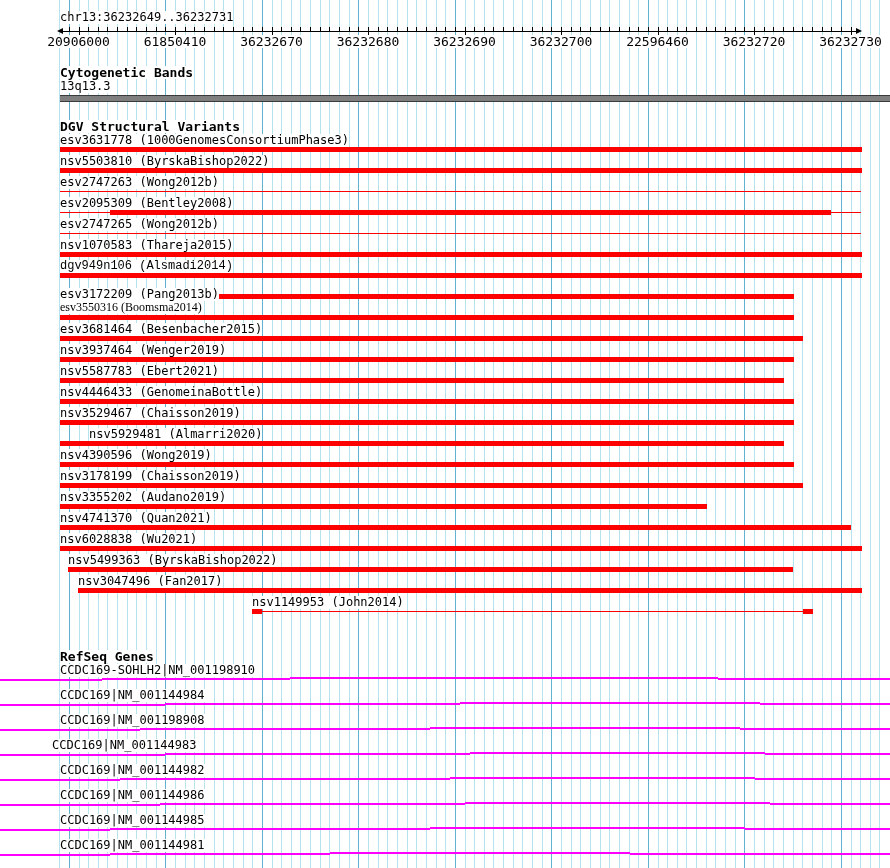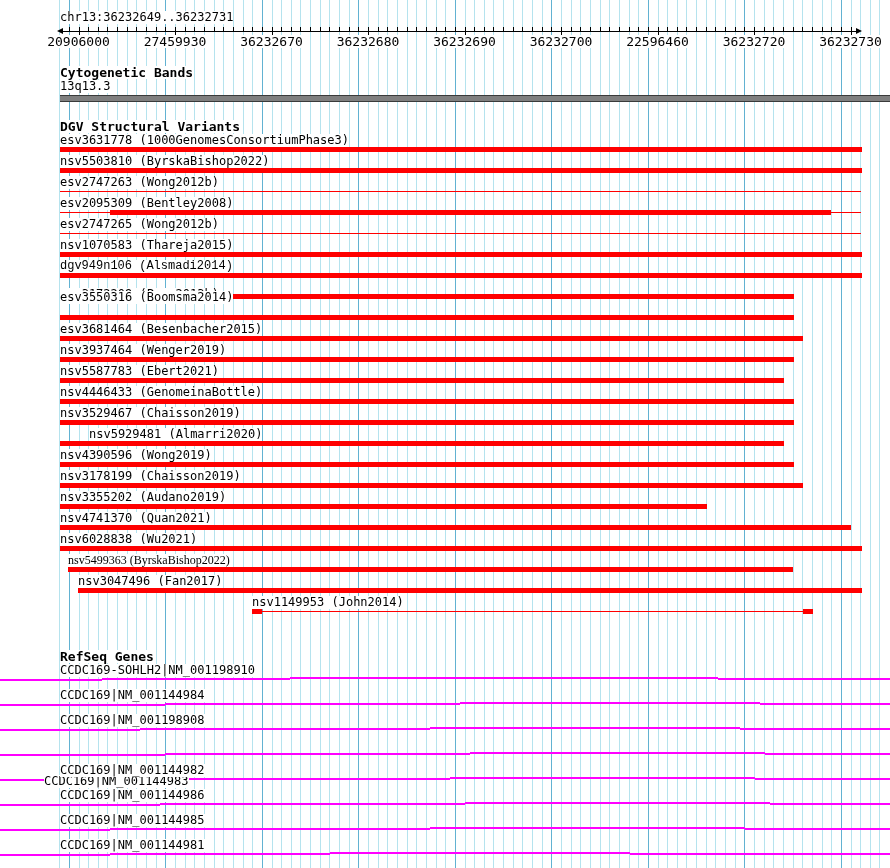--- a/index.html
+++ b/index.html
@@ -213,21 +213,21 @@
         <div class="tick-major" style="left: 271.5px;"></div>
         <div class="tick-major" style="left: 368px;"></div>
         <div class="tick-major" style="left: 464.5px;"></div>
         <div class="tick-major" style="left: 561px;"></div>
         <div class="tick-major" style="left: 657.5px;"></div>
         <div class="tick-major" style="left: 754px;"></div>
         <div class="tick-major" style="left: 850.5px;"></div>
       </div>
     <div id="ruler-labels">
         <div class="rlabel" style="left: 78.5px;">20906000</div>
-        <div class="rlabel" style="left: 175px;">27459930</div>
+        <div class="rlabel" style="left: 175px;">61850410</div>
         <div class="rlabel" style="left: 271.5px;">36232670</div>
         <div class="rlabel" style="left: 368px;">36232680</div>
         <div class="rlabel" style="left: 464.5px;">36232690</div>
         <div class="rlabel" style="left: 561px;">36232700</div>
         <div class="rlabel" style="left: 657.5px;">22596460</div>
         <div class="rlabel" style="left: 754px;">36232720</div>
         <div class="rlabel" style="left: 850.5px;">36232730</div>
       </div>
   </div>
 
@@ -251,21 +251,21 @@
         <div class="vbar" style="left: 110px; width: 721px; top: 210px;"></div>
         <div class="vbar thin" style="left: 831px; width: 30px; top: 212px;"></div>
         <div class="lbl" style="left: 60px; top: 218px;">esv2747265 (Wong2012b)</div>
         <div class="vbar thin" style="left: 60px; width: 801px; top: 233px;"></div>
         <div class="lbl" style="left: 60px; top: 239px;">nsv1070583 (Thareja2015)</div>
         <div class="vbar" style="left: 60px; width: 802px; top: 252px;"></div>
         <div class="lbl" style="left: 60px; top: 260px; font-family: Liberation Mono, monospace;">dgv949n106 (Alsmadi2014)</div>
         <div class="vbar" style="left: 60px; width: 802px; top: 273px;"></div>
         <div class="lbl" style="left: 60px; top: 288px; text-align: right;">esv3172209 (Pang2013b)</div>
         <div class="vbar" style="left: 60px; width: 734px; top: 294px;"></div>
-        <div class="lbl" style="left: 60px; top: 291px;">esv3550316 (Boomsma2014)</div>
+        <div class="lbl" style="left: 60px; top: 301px; font-family: Liberation Serif, serif;">esv3550316 (Boomsma2014)</div>
         <div class="vbar" style="left: 60px; width: 734px; top: 315px;"></div>
         <div class="lbl" style="left: 60px; top: 323px;">esv3681464 (Besenbacher2015)</div>
         <div class="vbar" style="left: 60px; width: 743px; top: 336px;"></div>
         <div class="lbl" style="left: 60px; top: 344px;">nsv3937464 (Wenger2019)</div>
         <div class="vbar" style="left: 60px; width: 734px; top: 357px;"></div>
         <div class="lbl" style="left: 60px; top: 365px;">nsv5587783 (Ebert2021)</div>
         <div class="vbar" style="left: 60px; width: 724px; top: 378px;"></div>
         <div class="lbl" style="left: 60px; top: 386px;">nsv4446433 (GenomeinaBottle)</div>
         <div class="vbar" style="left: 60px; width: 734px; top: 399px;"></div>
         <div class="lbl" style="left: 60px; top: 407px;">nsv3529467 (Chaisson2019)</div>
@@ -275,21 +275,21 @@
         <div class="lbl" style="left: 60px; top: 449px;">nsv4390596 (Wong2019)</div>
         <div class="vbar" style="left: 60px; width: 734px; top: 462px;"></div>
         <div class="lbl" style="left: 60px; top: 470px;">nsv3178199 (Chaisson2019)</div>
         <div class="vbar" style="left: 60px; width: 743px; top: 483px;"></div>
         <div class="lbl" style="left: 60px; top: 491px;">nsv3355202 (Audano2019)</div>
         <div class="vbar" style="left: 60px; width: 647px; top: 504px;"></div>
         <div class="lbl" style="left: 60px; top: 512px;">nsv4741370 (Quan2021)</div>
         <div class="vbar" style="left: 60px; width: 791px; top: 525px;"></div>
         <div class="lbl" style="left: 60px; top: 533px;">nsv6028838 (Wu2021)</div>
         <div class="vbar" style="left: 60px; width: 802px; top: 546px;"></div>
-        <div class="lbl" style="left: 68px; top: 554px; font-family: Liberation Serif, serif;">nsv5499363 (ByrskaBishop2022)</div>
+        <div class="lbl" style="left: 68px; top: 554px;">nsv5499363 (ByrskaBishop2022)</div>
         <div class="vbar" style="left: 68px; width: 725px; top: 567px;"></div>
         <div class="lbl" style="left: 78px; top: 575px;">nsv3047496 (Fan2017)</div>
         <div class="vbar" style="left: 78px; width: 784px; top: 588px;"></div>
         <div class="lbl" style="left: 252px; top: 596px;">nsv1149953 (John2014)</div>
         <div class="vbar" style="left: 252px; width: 10px; top: 609px;"></div>
         <div class="vbar thin" style="left: 262px; width: 541px; top: 611px;"></div>
         <div class="vbar" style="left: 803px; width: 10px; top: 609px;"></div>
       </div>
   </div>
 
@@ -304,21 +304,21 @@
         <div class="lbl" style="left: 60px; top: 689px;">CCDC169|NM_001144984</div>
         <div class="gseg" style="left: 0px; width: 165px; top: 704px;"></div>
         <div class="gseg" style="left: 165px; width: 295px; top: 703px;"></div>
         <div class="gseg" style="left: 460px; width: 300px; top: 702px;"></div>
         <div class="gseg" style="left: 760px; width: 130px; top: 703px;"></div>
         <div class="lbl" style="left: 60px; top: 714px;">CCDC169|NM_001198908</div>
         <div class="gseg" style="left: 0px; width: 140px; top: 729px;"></div>
         <div class="gseg" style="left: 140px; width: 290px; top: 728px;"></div>
         <div class="gseg" style="left: 430px; width: 310px; top: 727px;"></div>
         <div class="gseg" style="left: 740px; width: 150px; top: 728px;"></div>
-        <div class="lbl" style="left: 44px; top: 739px; margin-top: 36px;">CCDC169|NM_001144983</div>
+        <div class="lbl" style="left: 52px; top: 739px;">CCDC169|NM_001144983</div>
         <div class="gseg" style="left: 0px; width: 165px; top: 754px;"></div>
         <div class="gseg" style="left: 165px; width: 305px; top: 753px;"></div>
         <div class="gseg" style="left: 470px; width: 295px; top: 752px;"></div>
         <div class="gseg" style="left: 765px; width: 125px; top: 753px;"></div>
         <div class="lbl" style="left: 60px; top: 764px;">CCDC169|NM_001144982</div>
         <div class="gseg" style="left: 0px; width: 120px; top: 779px;"></div>
         <div class="gseg" style="left: 120px; width: 330px; top: 778px;"></div>
         <div class="gseg" style="left: 450px; width: 305px; top: 777px;"></div>
         <div class="gseg" style="left: 755px; width: 135px; top: 778px;"></div>
         <div class="lbl" style="left: 60px; top: 789px;">CCDC169|NM_001144986</div>

